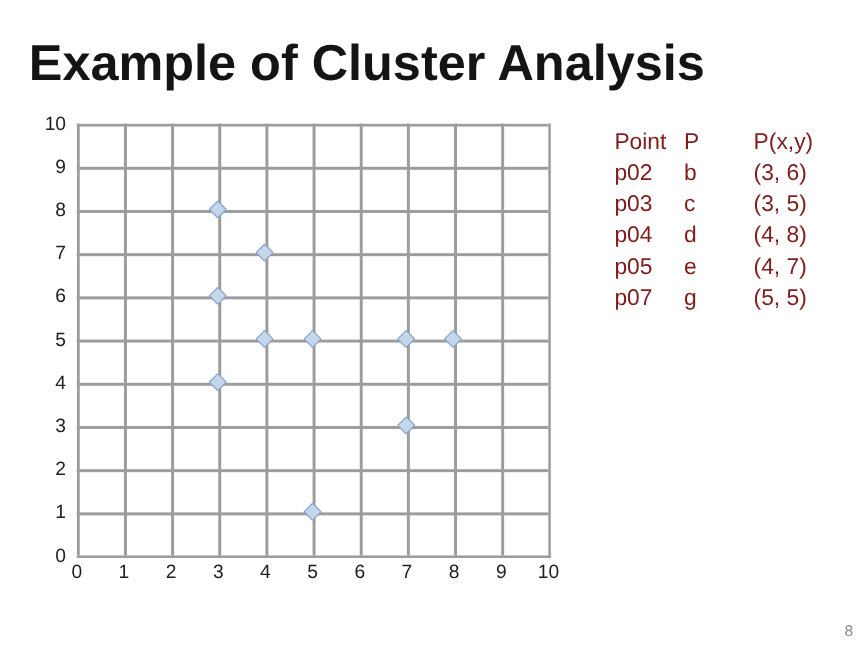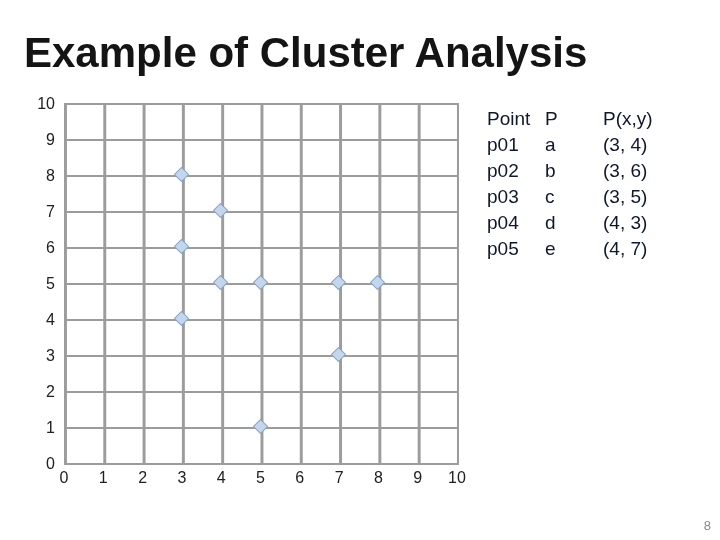--- a/index.html
+++ b/index.html
@@ -33,21 +33,21 @@
   .y-ticks span{
     position:absolute;right:0;width:55px;text-align:right;
     font-size:16px;color:#212121;line-height:18px;
   }
   .x-ticks{position:absolute;left:64px;top:469px;width:396px;height:20px;}
   .x-ticks span{
     position:absolute;transform:translateX(-50%);
     font-size:16px;color:#212121;line-height:18px;
   }
   
-  .ptable{position:absolute;left:487px;top:106px;color:#0f172a;}
+  .ptable{position:absolute;left:512px;top:106px;color:#7f1d1d;}
   .trow{
     display:grid;grid-template-columns:58px 58px auto;
     font-size:19px;line-height:26px;white-space:nowrap;
   }
   .page-number{
     position:absolute;top:518px;right:9px;
     font-size:13px;color:#8a8a8a;line-height:16px;
   }
 </style>
 </head>
@@ -97,42 +97,42 @@
         <span style="left: 393px;">10</span>
       </div>
   </div>
 
   <div class="ptable">
     <div class="trow">
       <span>Point</span>
       <span>P</span>
       <span>P(x,y)</span>
     </div>
-  <div class="trow">
-        <span>p01</span>
-        <span>a</span>
-        <span>(3, 4)</span>
-      </div>
       <div class="trow">
         <span>p02</span>
         <span>b</span>
         <span>(3, 6)</span>
       </div>
       <div class="trow">
         <span>p03</span>
         <span>c</span>
         <span>(3, 5)</span>
       </div>
       <div class="trow">
         <span>p04</span>
         <span>d</span>
-        <span>(4, 3)</span>
+        <span>(4, 8)</span>
       </div>
       <div class="trow">
         <span>p05</span>
         <span>e</span>
         <span>(4, 7)</span>
+      </div>
+      <div class="trow">
+        <span>p07</span>
+        <span>g</span>
+        <span>(5, 5)</span>
       </div>
     </div>
 
   <div class="page-number">8</div>
 
 </div>
 
 </body></html>

